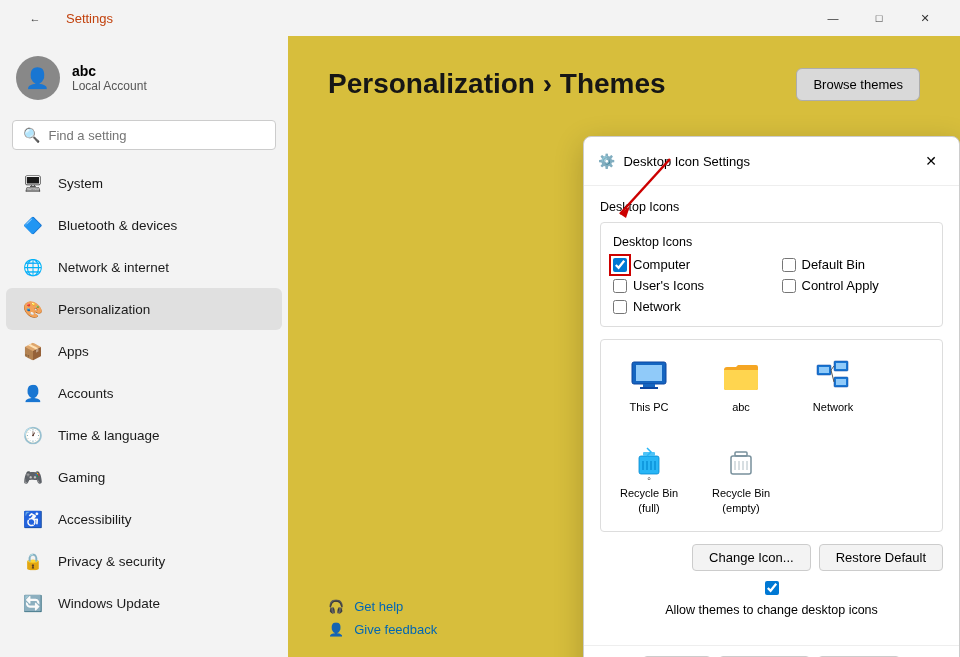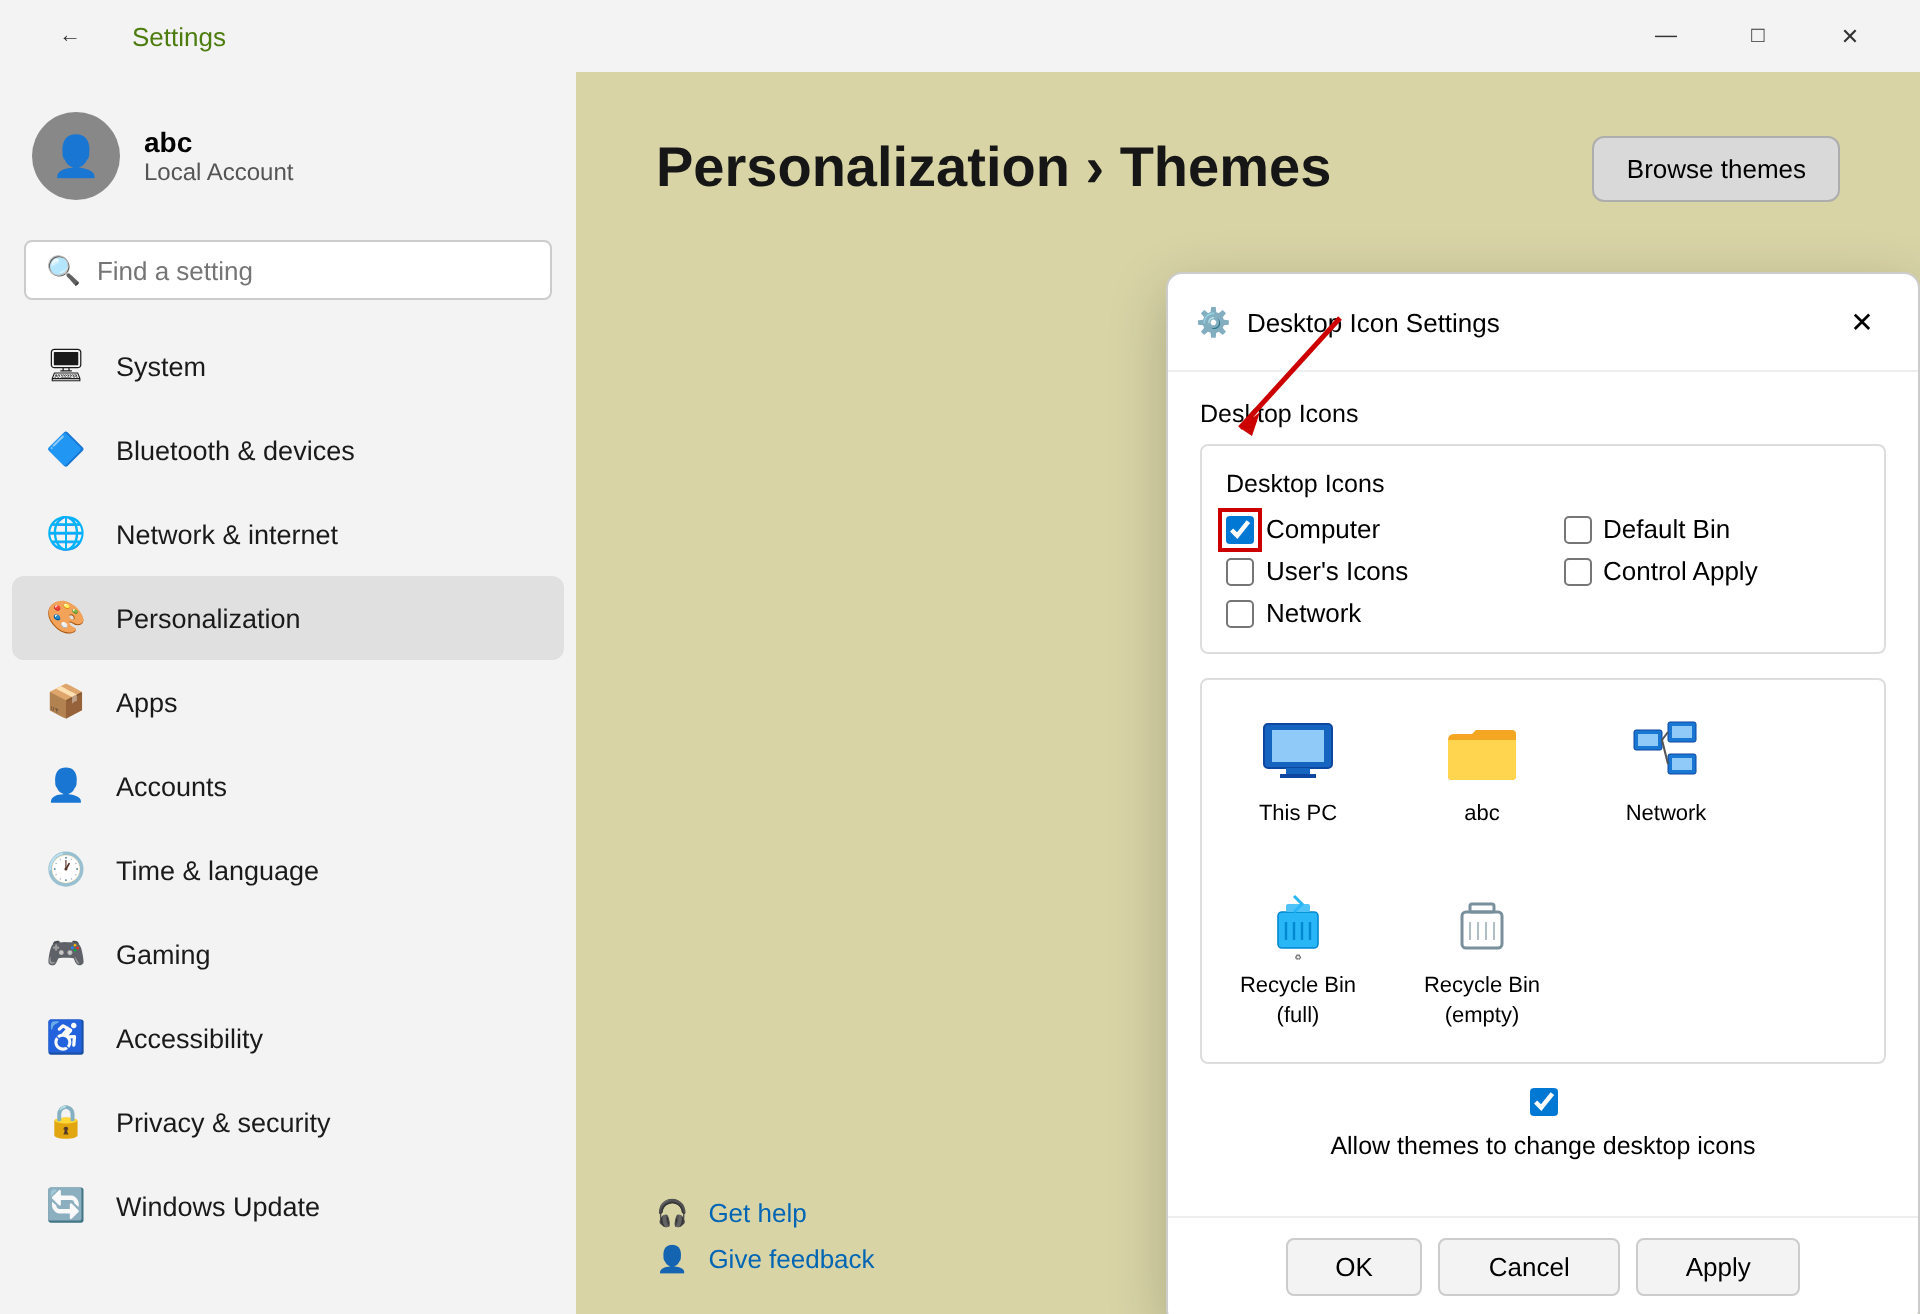--- a/index.html
+++ b/index.html
@@ -9,21 +9,21 @@
     .titlebar {
       background: #f3f3f3;
       height: 36px;
       display: flex;
       align-items: center;
       padding: 0 12px;
       justify-content: space-between;
       flex-shrink: 0;
     }
     .titlebar-left { display: flex; align-items: center; gap: 8px; }
-    .titlebar-title { font-size: 13px; color: #4d7c0f; }
+    .titlebar-title { font-size: 13px; color: #c2410c; }
     .titlebar-controls { display: flex; gap: 0; }
     .titlebar-btn {
       width: 46px; height: 36px;
       display: flex; align-items: center; justify-content: center;
       font-size: 11px; cursor: pointer; color: #333;
       background: transparent; border: none;
     }
 
     
     .app-body {
@@ -84,21 +84,21 @@
       margin: 0 6px;
       font-size: 13.5px;
       color: #1a1a1a;
     }
     .nav-item.active { background: #e0e0e0; font-weight: 500; }
     .nav-icon { width: 22px; height: 22px; display: flex; align-items: center; justify-content: center; font-size: 16px; }
 
     
     .content {
       flex: 1;
-      background: #fef9c3;
+      background: #fde047;
       overflow-y: auto;
       padding: 32px 40px 20px;
       position: relative;
     }
     .page-header {
       font-size: 28px;
       font-weight: 300;
       color: #1a1a1a;
       margin-bottom: 24px;
     }
@@ -455,20 +455,24 @@
                 <svg width="36" height="36" viewBox="0 0 36 36">
                   <rect x="8" y="12" width="20" height="18" rx="2" fill="none" stroke="#78909c" stroke-width="1.5"></rect>
                   <rect x="12" y="8" width="12" height="4" rx="1" fill="none" stroke="#78909c" stroke-width="1.5"></rect>
                   <path d="M12 17 L12 26 M16 17 L16 26 M20 17 L20 26 M24 17 L24 26" stroke="#b0bec5" stroke-width="1"></path>
                 </svg>
               </div>
               <span class="icon-label">Recycle Bin (empty)</span>
             </div>
           </div>
 
+          <div class="dialog-actions-row">
+            <button class="dialog-action-btn">Change Icon...</button>
+            <button class="dialog-action-btn">Restore Default</button>
+          </div>
 
           <div class="allow-themes-row">
             <input type="checkbox" checked="" style="accent-color: rgb(0, 120, 212); width: 14px; height: 14px;">
             <span>Allow themes to change desktop icons</span>
           </div>
         </div>
 
         <div class="dialog-footer">
           <button class="footer-btn">OK</button>
           <button class="footer-btn">Cancel</button>

